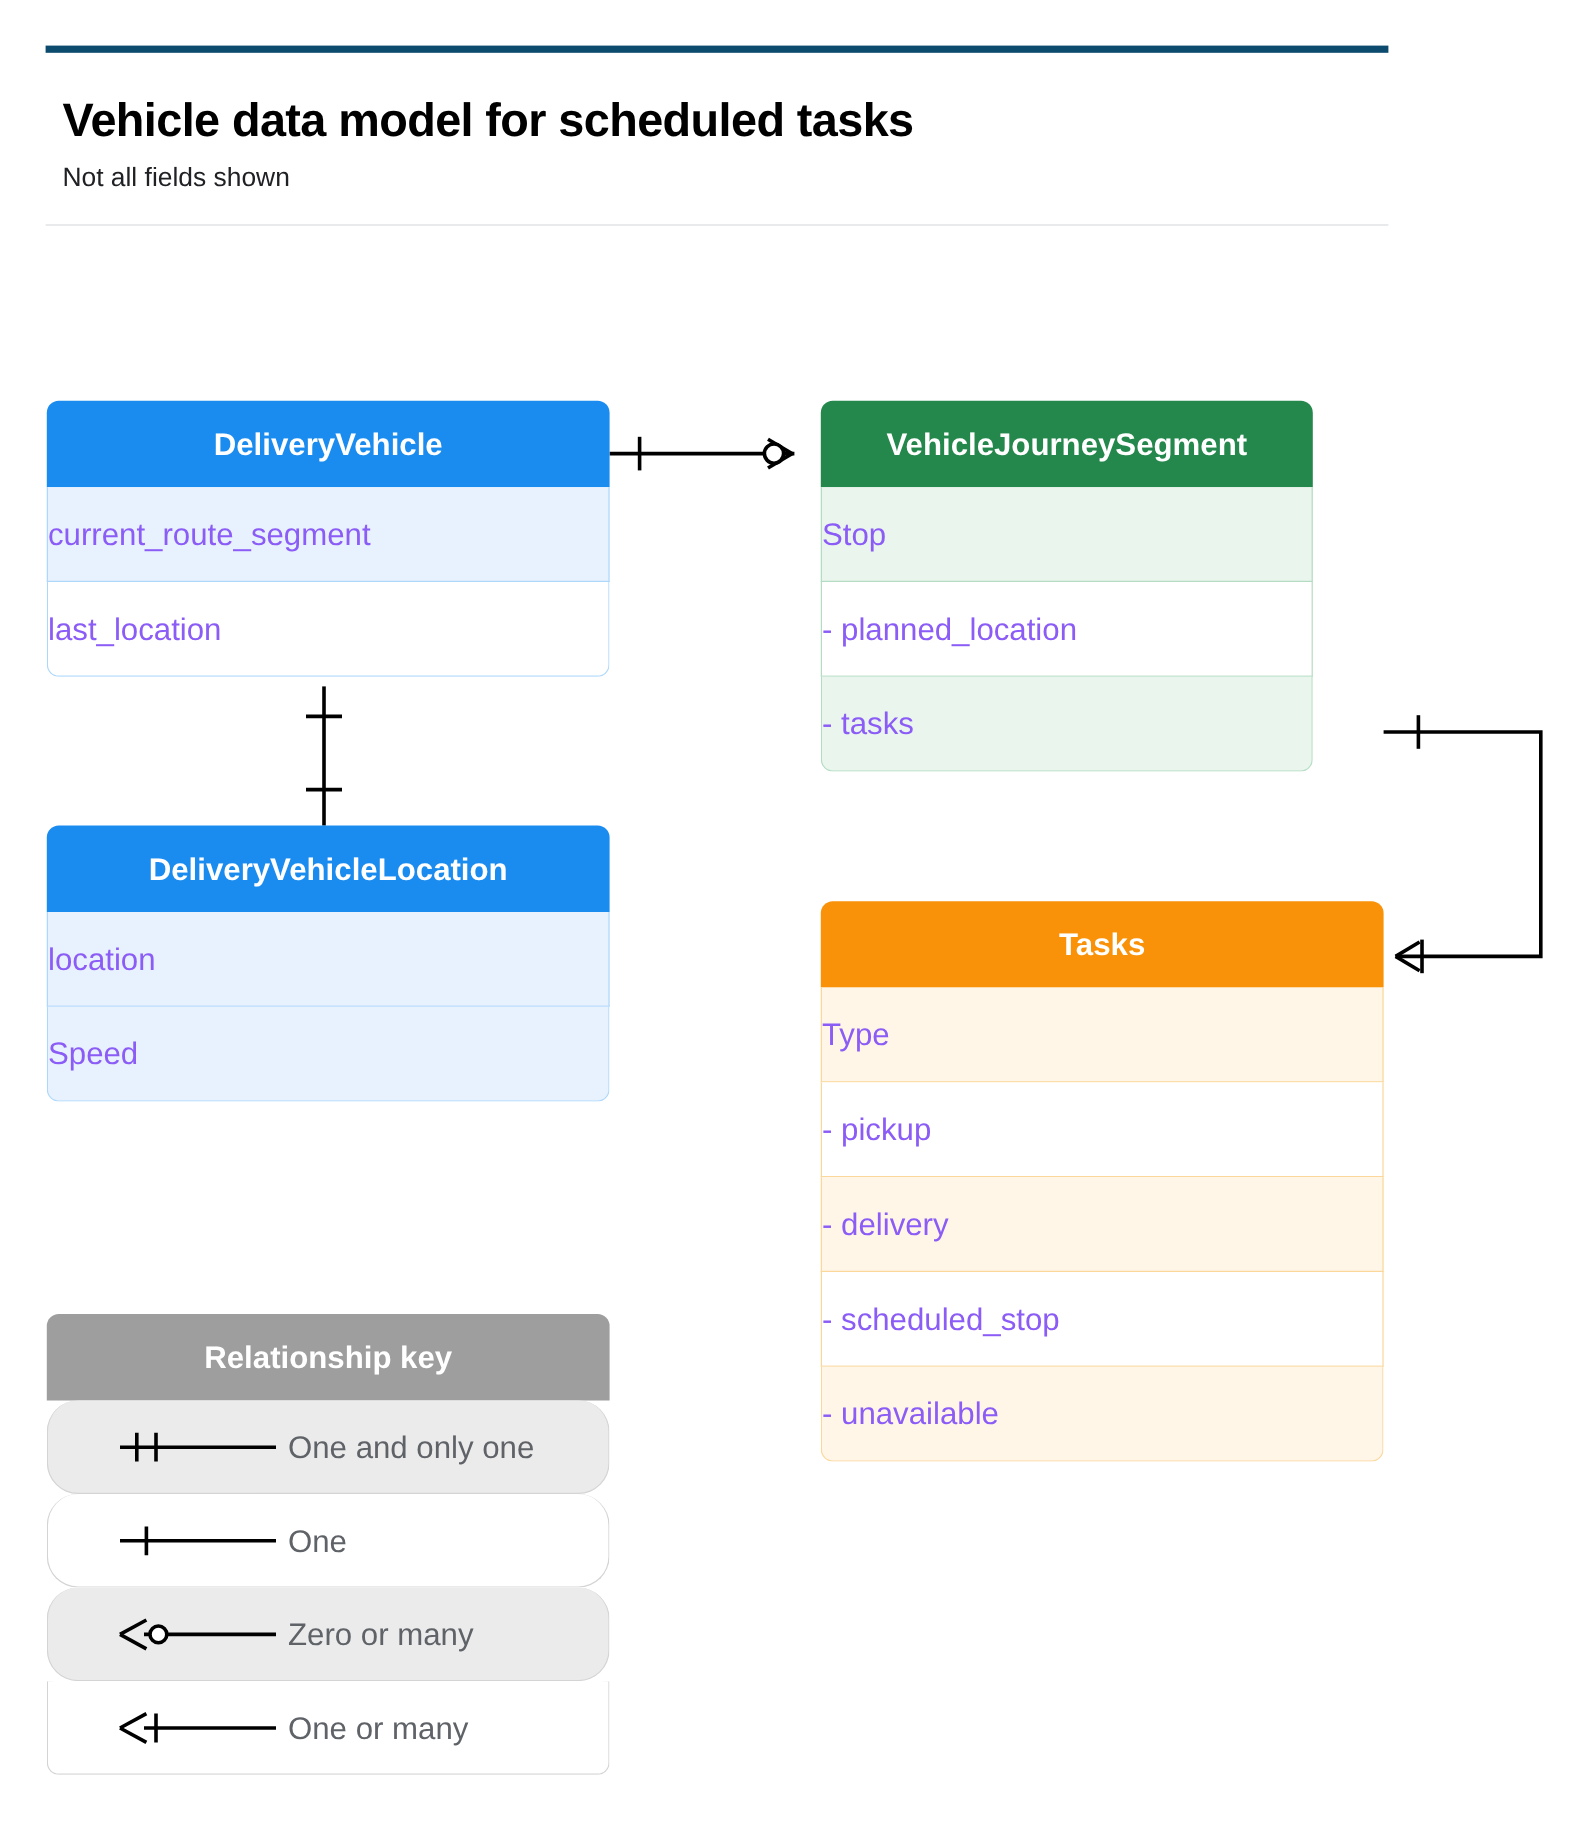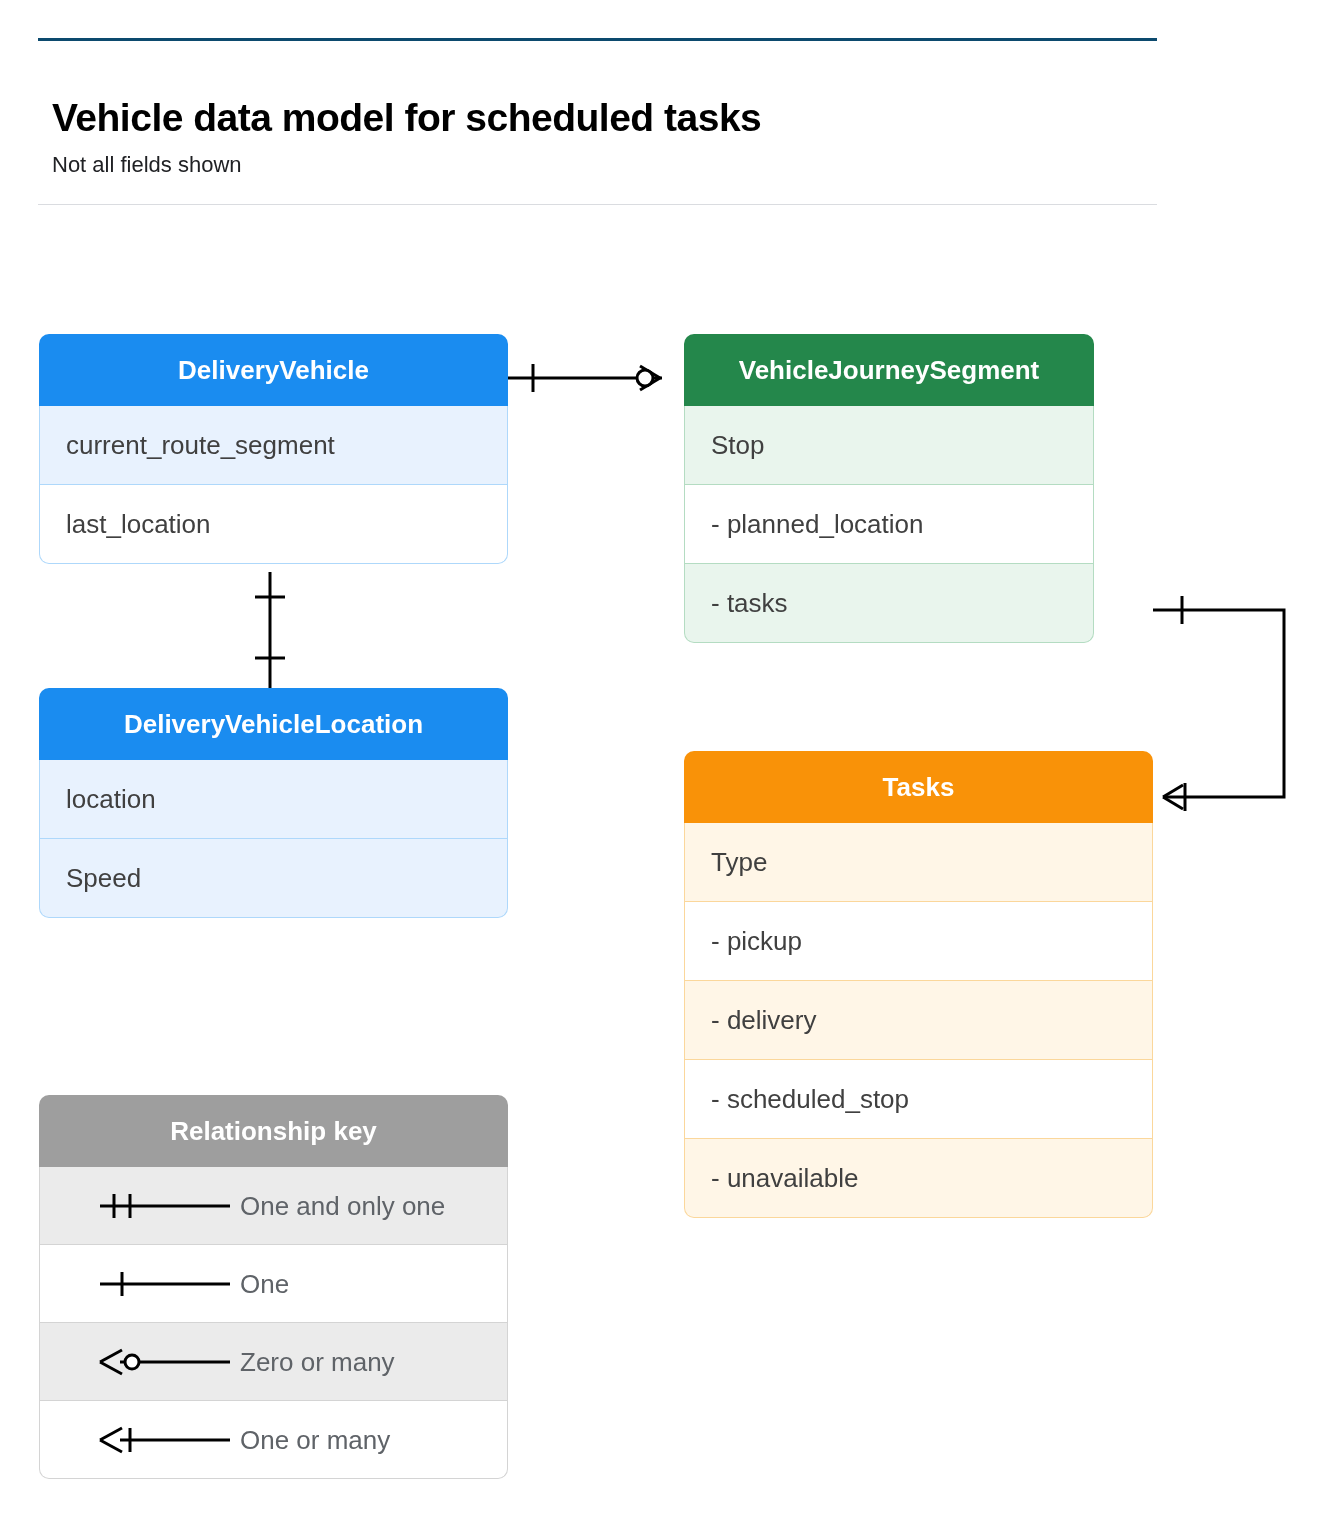--- a/index.html
+++ b/index.html
@@ -15,24 +15,24 @@
     color: #202124;
     overflow: hidden;
   }
 
   
   .header {
     position: absolute;
     left: 38px;
     top: 38px;
     width: 1119px;
-    border-top: 3px solid #0c4a6e;
+    border-top: 6px solid #0c4a6e;
     border-bottom: 1px solid #dadce0;
     box-sizing: border-box;
-    padding: 56px 0 26px 14px;
+    padding: 36px 0 26px 14px;
   }
   .title {
     font-size: 39px;
     font-weight: bold;
     letter-spacing: -0.5px;
     line-height: 1.1;
     color: #000000;
     margin: 0 0 12px 0;
   }
   .subtitle {
@@ -54,22 +54,21 @@
     font-size: 26px;
     font-weight: bold;
     color: #ffffff;
     border-radius: 10px 10px 0 0;
   }
   .entity .row {
     height: 79px;
     line-height: 79px;
     font-size: 26px;
     box-sizing: border-box;
-    padding-left: 26px;
-    color: #404040;
+    color: #8b5cf6;
     white-space: nowrap;
     overflow: hidden;
   }
   .entity .row:last-child {
     border-radius: 0 0 10px 10px;
   }
 
   
   .blue .ent-title { background: #1a8cf0; }
   .blue .row { border: 1px solid #aed8fb; border-top: none; }
@@ -101,20 +100,21 @@
   #tasks { left: 684px; top: 751px; width: 469px; }
   #relationship-key { left: 39px; top: 1095px; width: 469px; }
 
   
   .grey .row {
     height: 78px;
     line-height: 78px;
     padding-left: 0;
     font-size: 26px;
     color: #5f6368;
+    border-radius: 26px;
   }
   .key-sym {
     position: absolute;
     left: 52px;
     top: 50%;
     transform: translateY(-50%);
     width: 140px;
     height: 30px;
   }
   .key-label {

